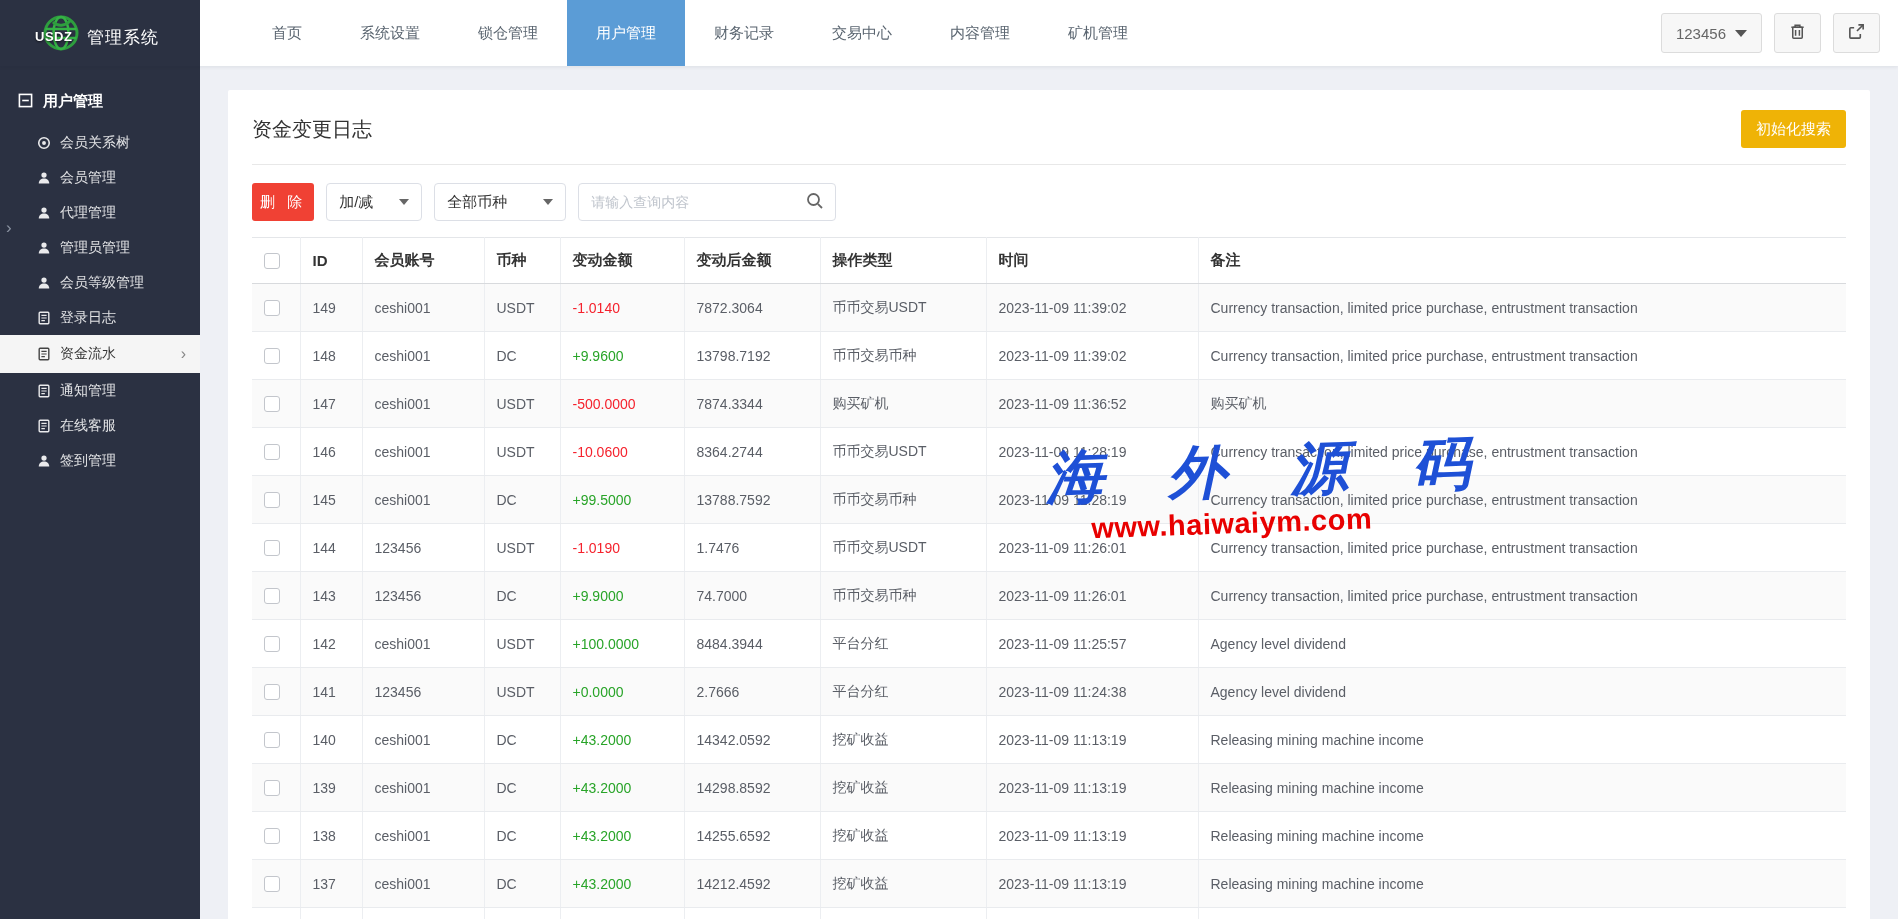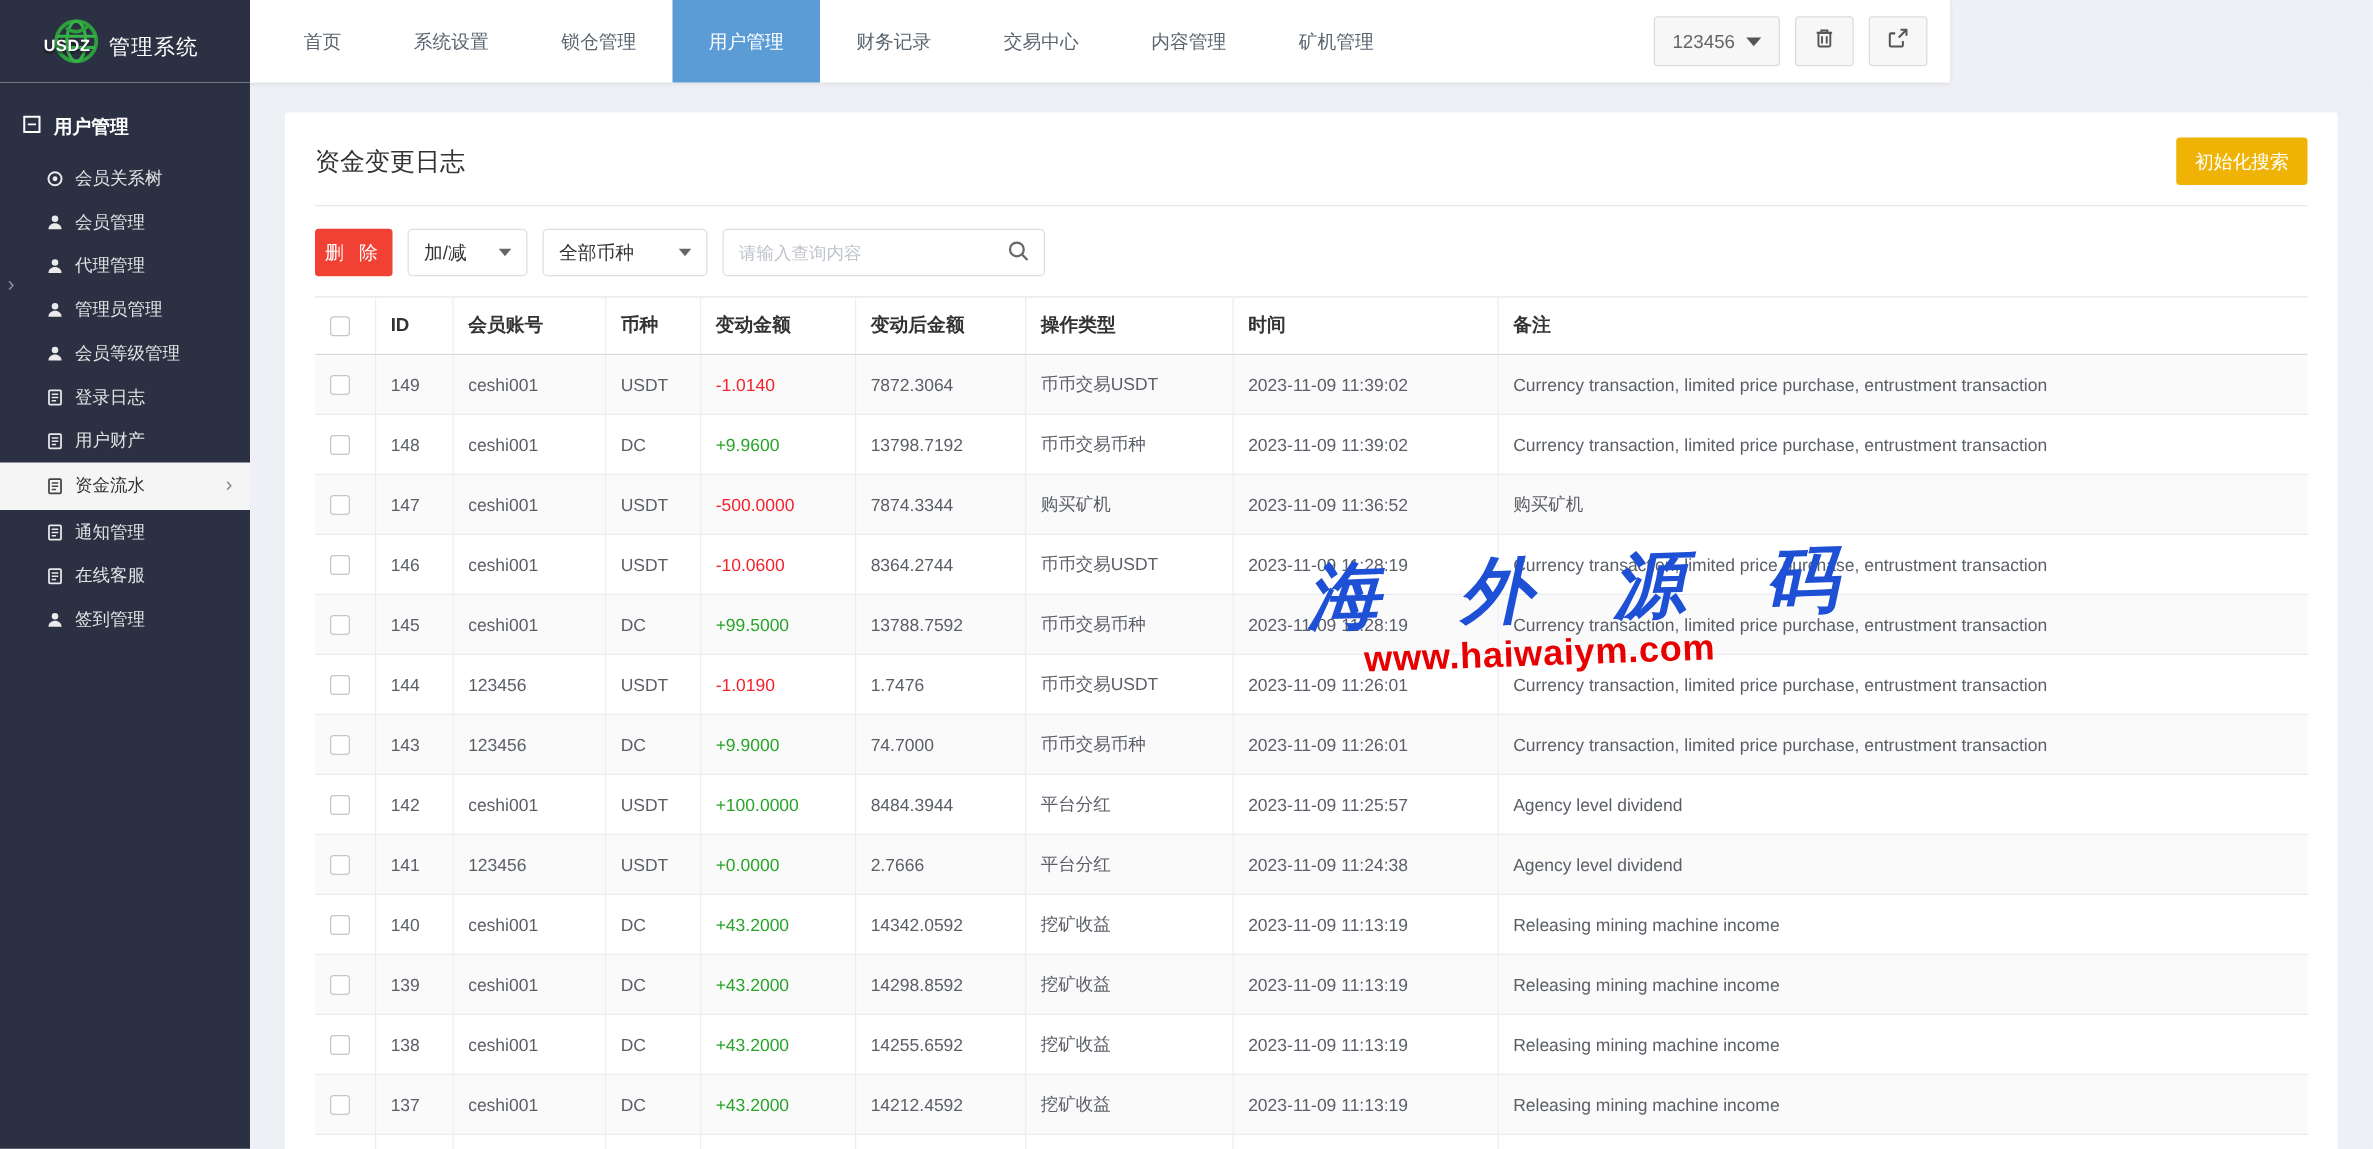--- a/index.html
+++ b/index.html
@@ -1,21 +1,21 @@
 <!DOCTYPE html>
 <html><head>
 <meta charset="utf-8">
 <style>
   * { margin:0; padding:0; box-sizing:border-box; }
   html,body { width:1898px; height:919px; overflow:hidden;
     font-family:"Liberation Sans","DejaVu Sans",sans-serif; background:#eef0f5; }
 
   
-  .topbar { position:absolute; top:0; left:0; width:1560px; height:66px; background:#fff;
-    display:flex; align-items:stretch; box-shadow:0 1px 4px rgba(0,21,41,.08); z-index:30; }
+  .topbar { position:absolute; top:0; left:0; width:1898px; height:66px; background:#fff;
+    display:flex; align-items:stretch; box-shadow:0 1px 4px rgba(0,21,41,.08); z-index:30;gap:29px; }
   .logo { width:200px; background:#2b3142; color:#fff; display:flex; align-items:center;
     justify-content:center; gap:6px; flex:0 0 auto; }
   .globe { position:relative; width:40px; height:40px; }
   .usdz { position:absolute; left:-6px; bottom:9px; font-size:13px; font-weight:bold;
     color:#fff; text-shadow:0 1px 2px rgba(0,0,0,.6); letter-spacing:.5px; }
   .logo-text { font-size:17px; color:#fff; letter-spacing:1px; margin-top:8px; }
   .nav-tabs { display:flex; align-items:stretch; margin-left:14px; }
   .nav-tab { display:flex; align-items:center; padding:0 29px; font-size:15px; color:#5a6570;
     cursor:pointer; }
   .nav-tab.active { background:#5b9cd6; color:#fff; }
@@ -198,29 +198,20 @@
       </div>
       <div class="side-item">
         <span class="icn">
           <svg viewBox="0 0 16 16" width="14" height="14" fill="none" stroke="currentColor">
             <rect x="2.5" y="1.5" width="11" height="13" rx="1" stroke-width="1.6"></rect>
             <path d="M5 5 H11 M5 8 H11 M5 11 H9" stroke-width="1.4"></path>
           </svg>
         </span>
         <span>登录日志</span>
       </div>
-      <div class="side-item">
-        <span class="icn">
-          <svg viewBox="0 0 16 16" width="14" height="14" fill="none" stroke="currentColor">
-            <rect x="2.5" y="1.5" width="11" height="13" rx="1" stroke-width="1.6"></rect>
-            <path d="M5 5 H11 M5 8 H11 M5 11 H9" stroke-width="1.4"></path>
-          </svg>
-        </span>
-        <span>用户财产</span>
-      </div>
       <div class="side-item active">
         <span class="icn">
           <svg viewBox="0 0 16 16" width="14" height="14" fill="none" stroke="currentColor">
             <rect x="2.5" y="1.5" width="11" height="13" rx="1" stroke-width="1.6"></rect>
             <path d="M5 5 H11 M5 8 H11 M5 11 H9" stroke-width="1.4"></path>
           </svg>
         </span>
         <span>资金流水</span>
         <span class="chev">›</span>
       </div>

